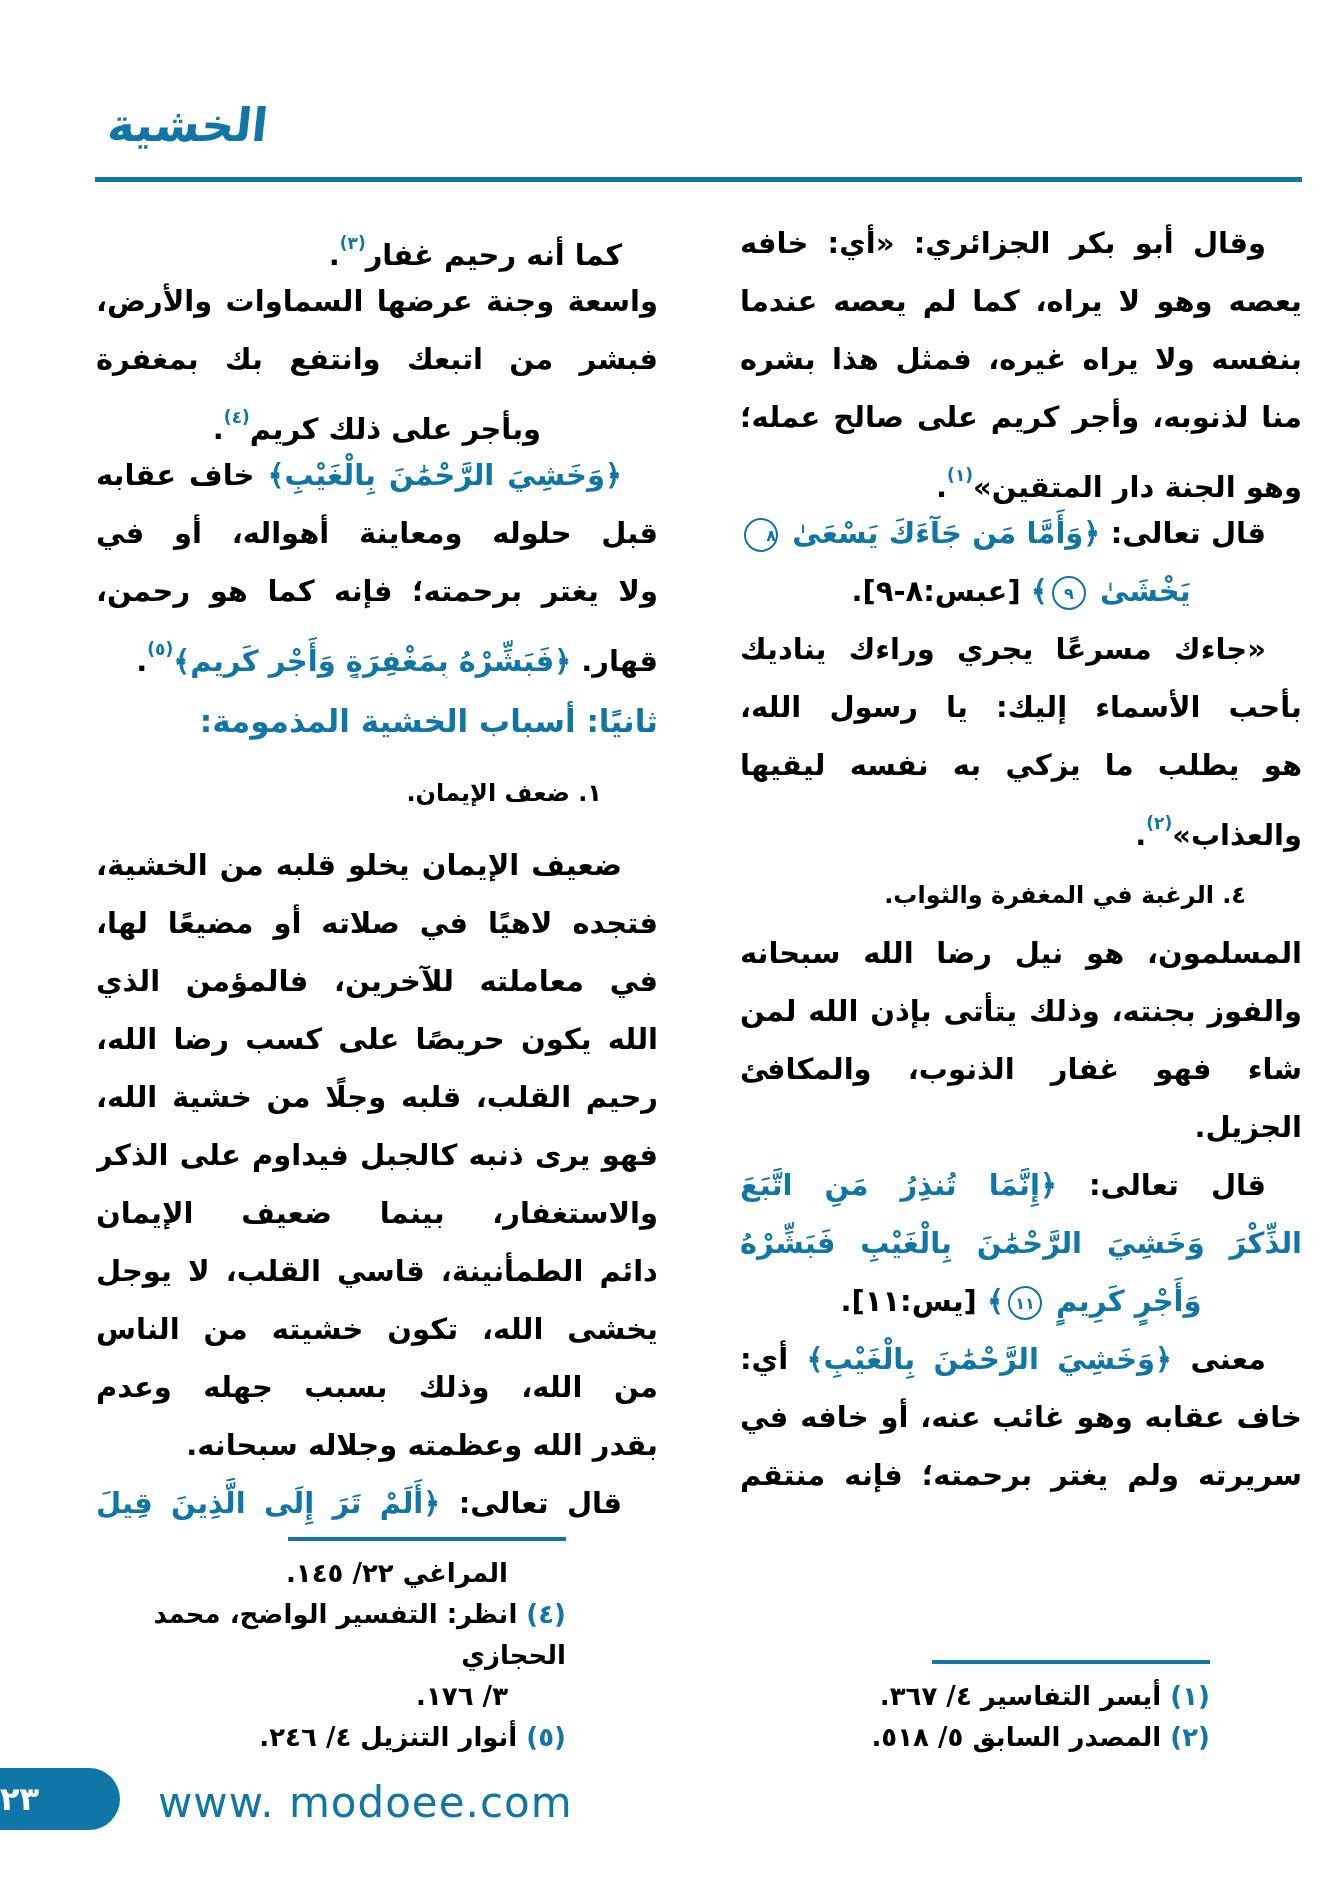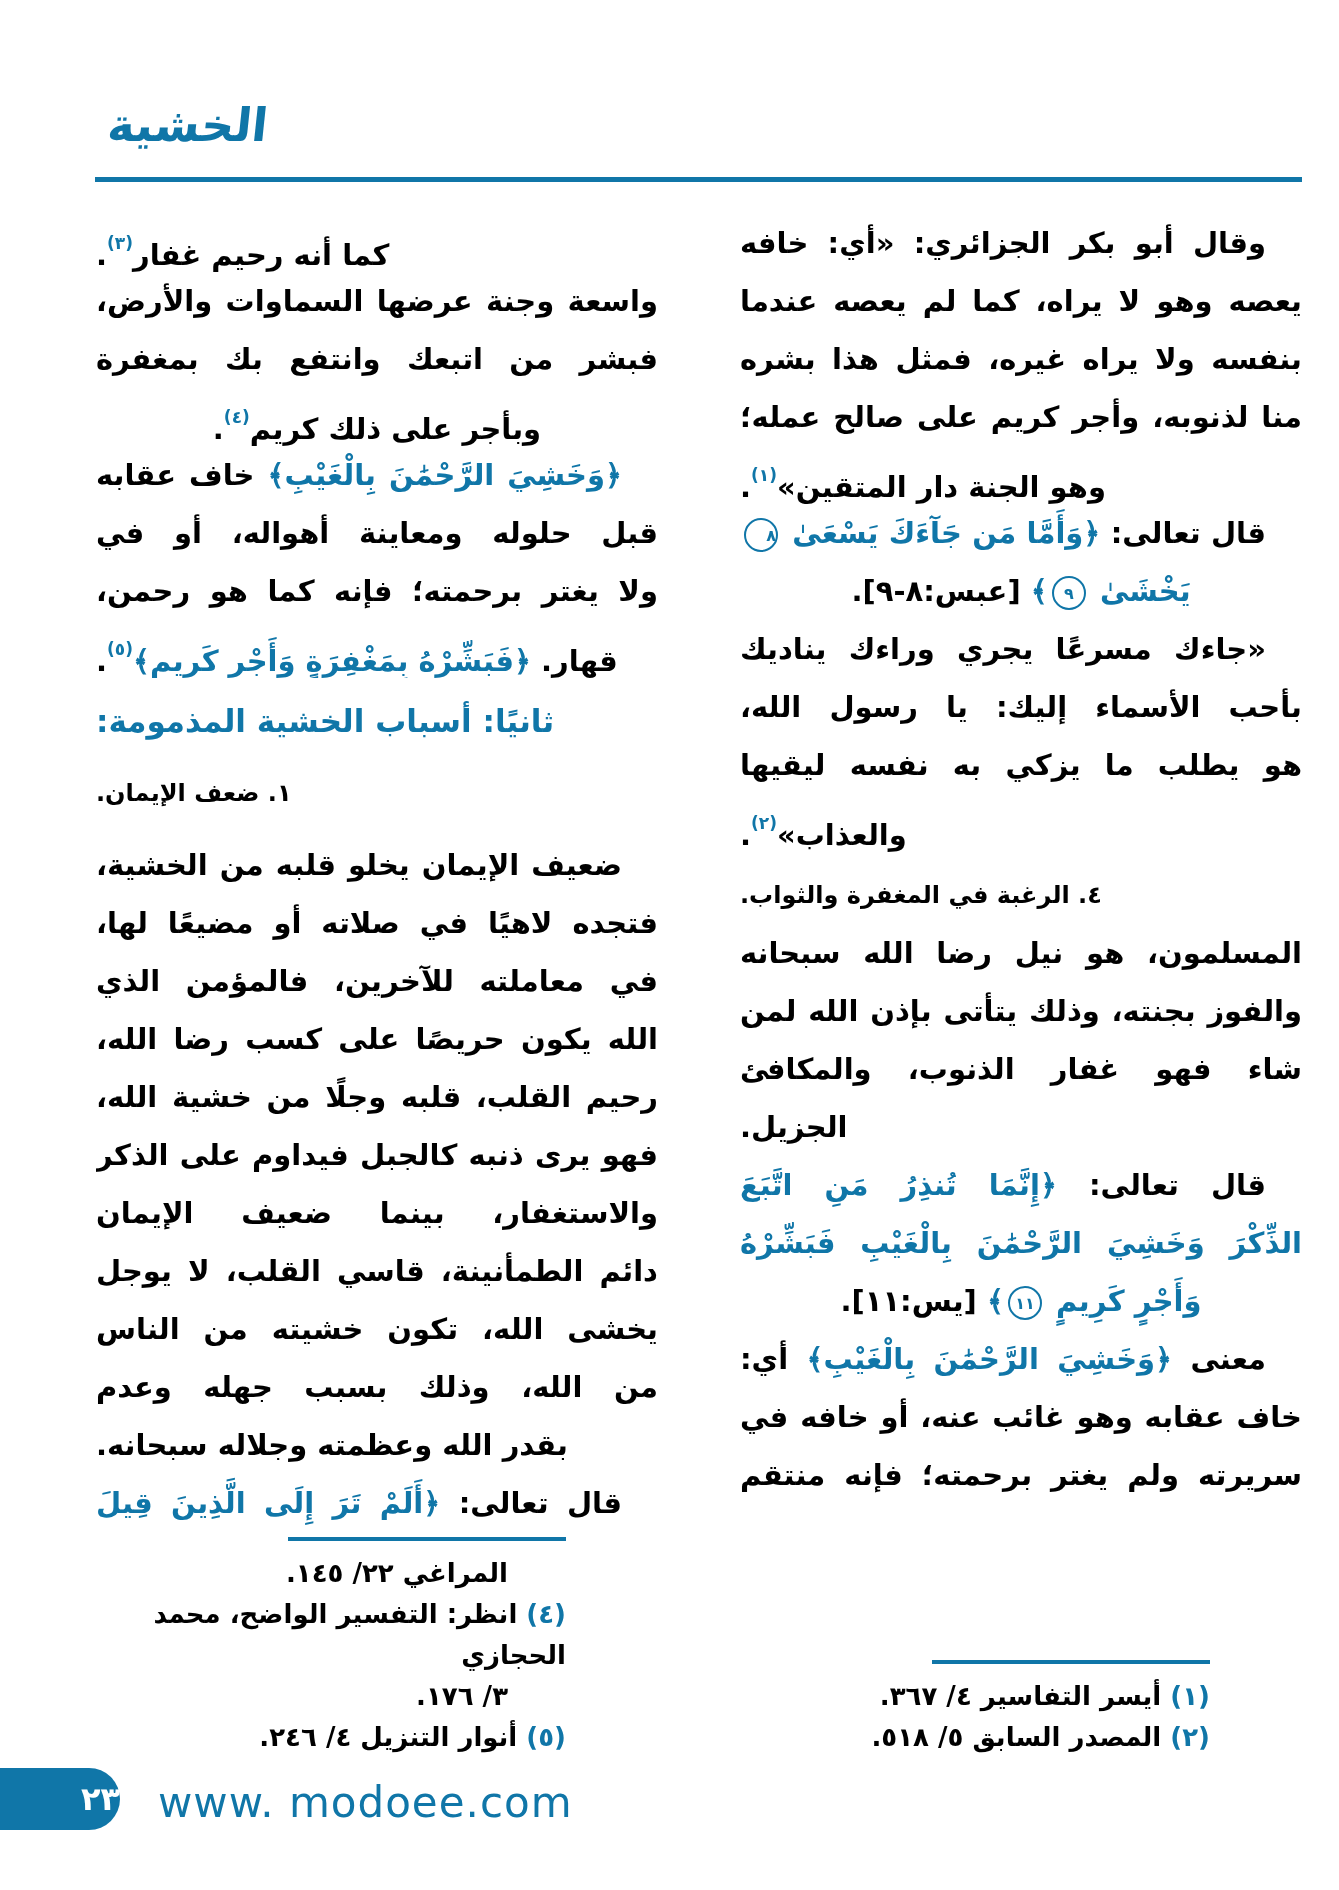--- a/index.html
+++ b/index.html
@@ -21,21 +21,21 @@
   .rule{position:absolute;left:95px;top:177px;width:1207px;height:5px;background:var(--ac);}
 
   
   .cols{position:absolute;top:214px;left:96px;width:1206px;height:1552px;}
   .col{position:absolute;top:0;height:100%;width:562px;}
   .col-r{right:0;}
   .col-l{left:0;}
 
   .line{
     height:58px;line-height:58px;font-size:29px;font-weight:bold;
-    color:#000;text-align:left;overflow:hidden;white-space:nowrap;
+    color:#000;text-align:right;overflow:hidden;white-space:nowrap;
   }
   .j{text-align:justify;text-align-last:justify;white-space:normal;}
   .c{text-align:center;}
   .ind{padding-right:36px;}
   .ind2{padding-right:56px;}
   .gap{margin-top:14px;}
   .h{color:var(--ac);font-size:31px;}
   .sh{font-size:24px;}
 
   .qr{color:var(--ac);}
@@ -50,21 +50,21 @@
   
   .fnb{position:absolute;bottom:8px;right:0;width:100%;box-sizing:border-box;padding-right:92px;}
   .fnsep{border-top:4px solid var(--ac);width:278px;margin-bottom:12px;}
   .fnline{font-size:26px;line-height:41px;font-weight:bold;text-align:right;overflow:hidden;}
   .cont{padding-right:58px;}
 
   
   .pill{
     position:absolute;left:0;top:1768px;width:120px;height:62px;
     background:var(--ac);border-radius:0 31px 31px 0;
-    color:#fff;text-align:right;line-height:62px;font-size:32px;font-weight:bold;
+    color:#fff;text-align:left;line-height:62px;font-size:32px;font-weight:bold;
   }
   .site{
     position:absolute;left:158px;top:1778px;
     font-size:42px;color:var(--ac);direction:ltr;letter-spacing:1px;
   }
 </style>
 </head>
 <body>
 
 <div class="page">

